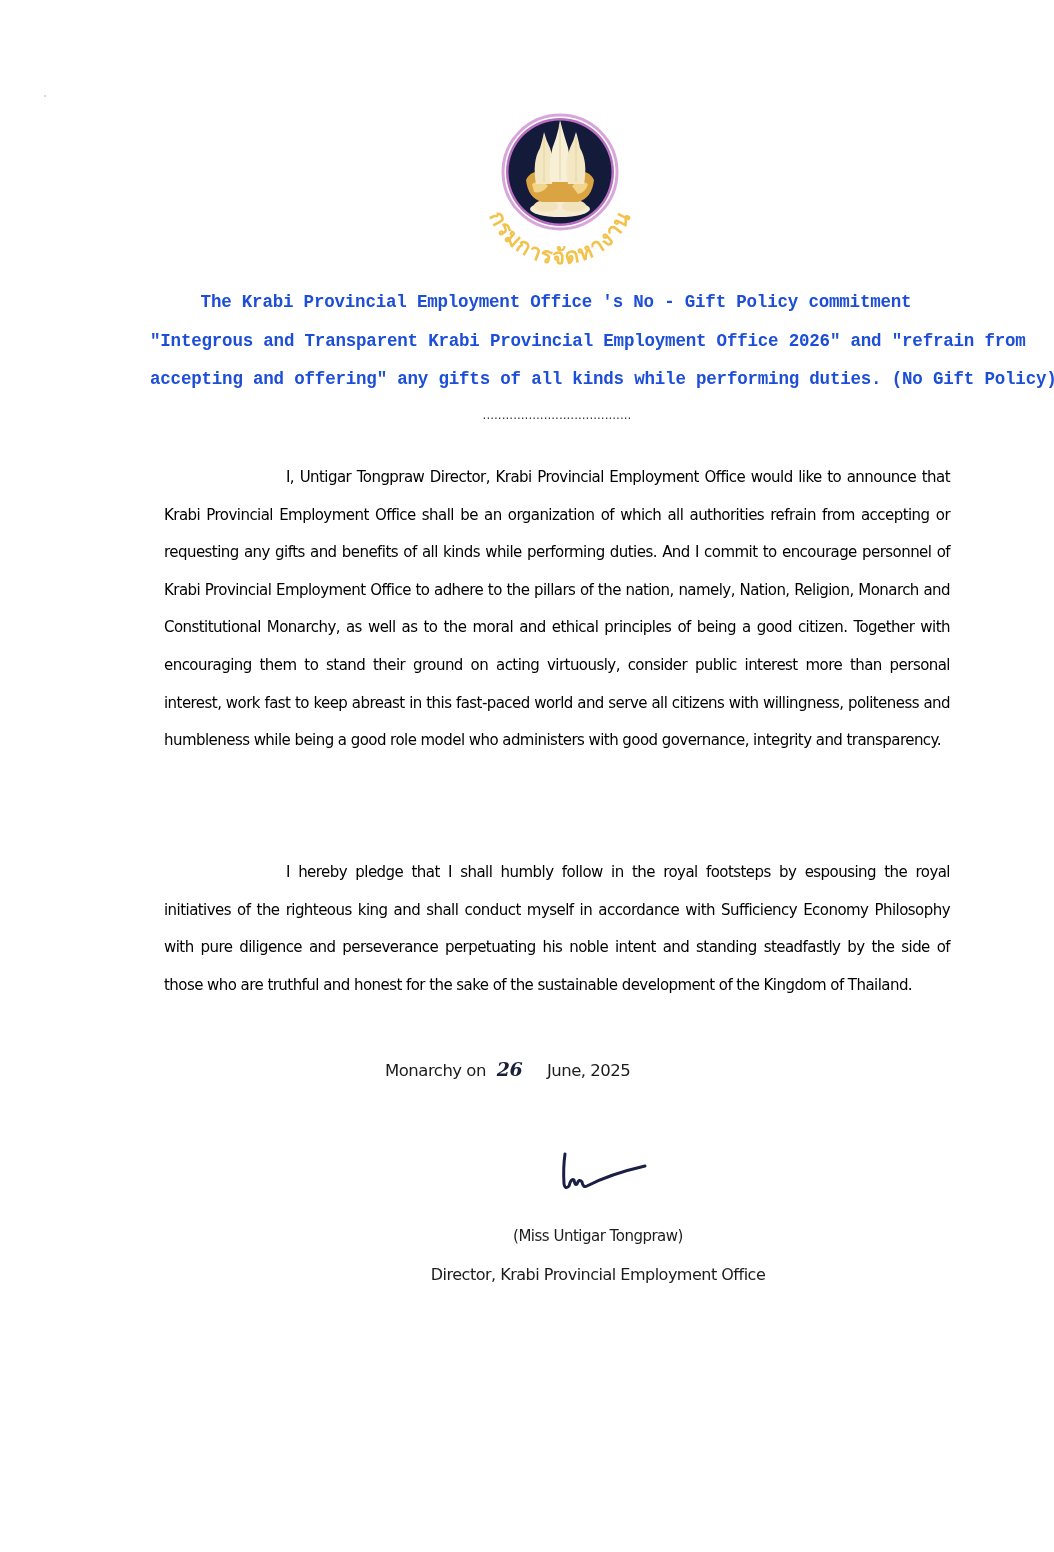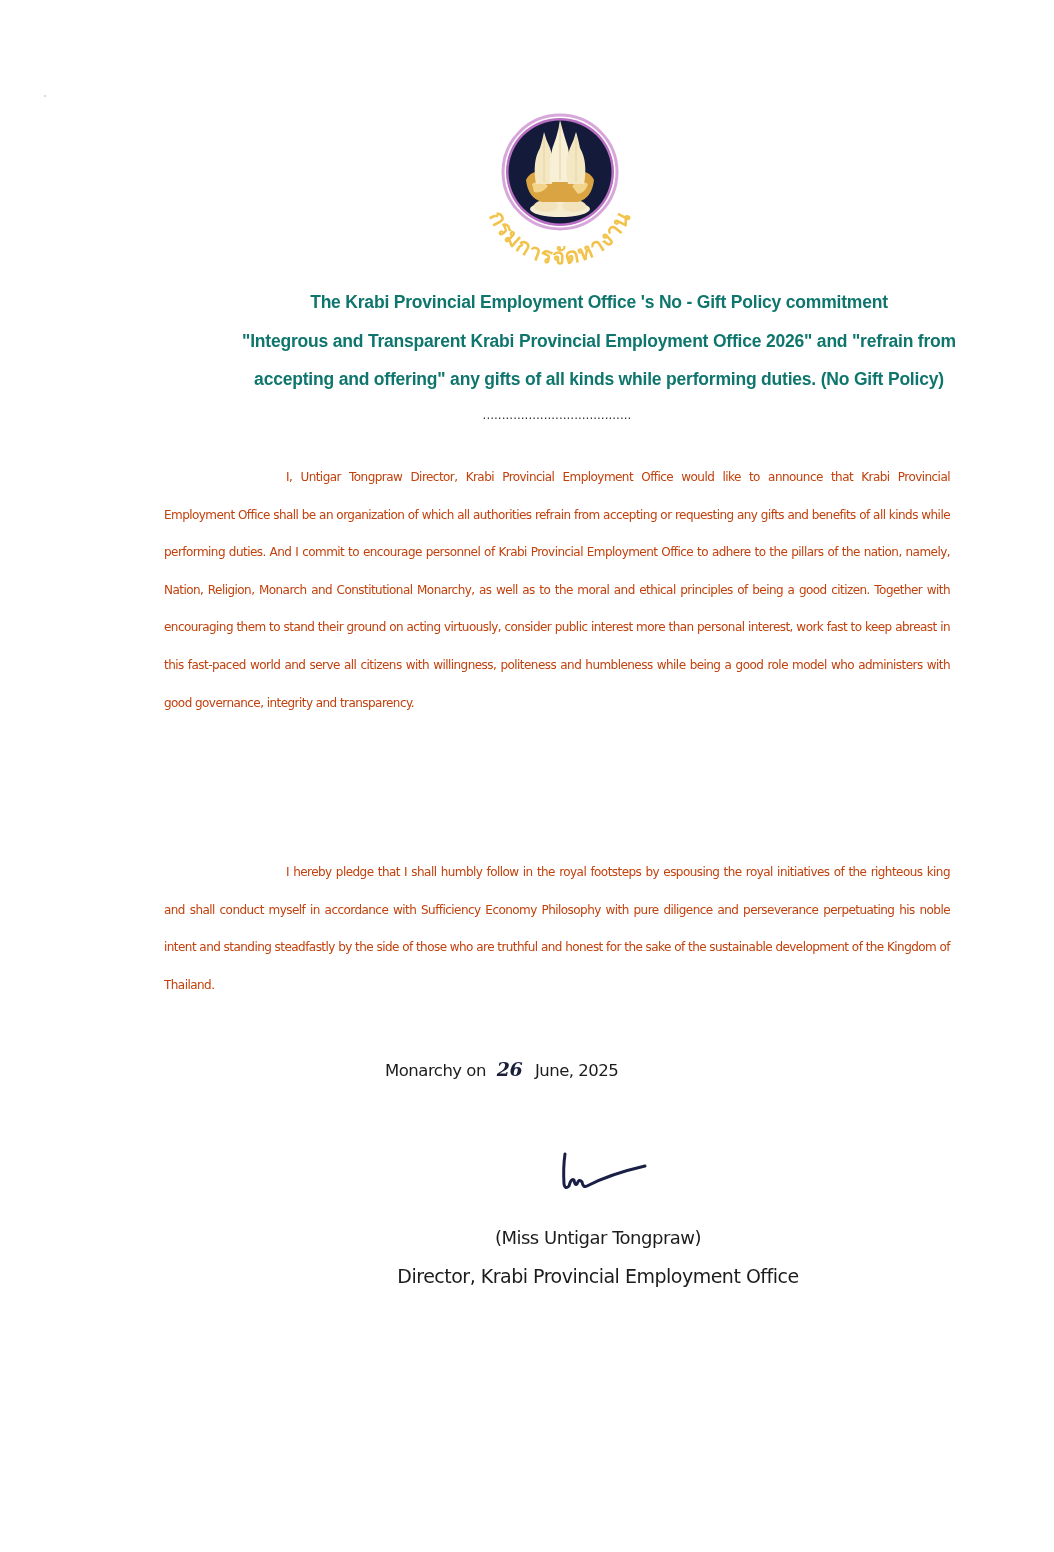--- a/index.html
+++ b/index.html
@@ -39,27 +39,26 @@
     }
     .emblem svg { display: block; }
 
     
     .title {
       position: absolute;
       left: 150px;
       top: 283px;
       width: 812px;
       text-align: center;
-      font-family: Liberation Sans, sans-serif;
+      font-family: Liberation Mono, monospace;
       font-weight: bold;
       font-size: 17.5px;
       line-height: 38.5px;
-      color: #0f766e;
+      color: #1d4ed8;
       letter-spacing: -0.2px;
-      margin-left: 43px;
     }
     .title .line { display: block; white-space: nowrap; }
 
     .dots-divider {
       position: absolute;
       left: 462px;
       top: 408px;
       width: 190px;
       text-align: center;
       font-size: 12px;
@@ -68,24 +67,24 @@
       overflow: hidden;
       white-space: nowrap;
     }
 
     
     .body-text {
       position: absolute;
       left: 164px;
       width: 786px;
       font-family: "DejaVu Sans", sans-serif;
-      font-size: 12px;
+      font-size: 15px;
       line-height: 37.6px;
       text-align: justify;
-      color: #c2410c;
+      color: #000000;
       letter-spacing: -0.55px;
       word-spacing: 0px;
     }
     .para1 { top: 459px; }
     .para2 { top: 854px; }
     .indent { text-indent: 122px; }
 
     .announced {
       position: absolute;
       left: 385px;
@@ -93,50 +92,50 @@
       font-size: 16.5px;
       letter-spacing: -0.5px;
       color: #1c1c1c;
       white-space: nowrap;
     }
     .announced .handdate {
       font-family: "DejaVu Serif", serif;
       font-weight: bold;
       font-size: 19px;
       color: #1a1f3a;
-      margin: 0 8px 0 6px;
+      margin: 0 20px 0 6px;
       font-style: italic;
     }
 
     .signature {
       position: absolute;
       left: 555px;
       top: 1146px;
       width: 100px;
       height: 50px;
     }
 
     .signer-name {
       position: absolute;
       left: 380px;
       top: 1227px;
       width: 436px;
       text-align: center;
-      font-size: 18px;
+      font-size: 15px;
       letter-spacing: -0.5px;
       color: #1c1c1c;
       white-space: nowrap;
     }
     .signer-title {
       position: absolute;
       left: 380px;
       top: 1265px;
       width: 436px;
       text-align: center;
-      font-size: 19px;
+      font-size: 16px;
       letter-spacing: -0.5px;
       color: #1c1c1c;
       white-space: nowrap;
     }
   </style>
 </head>
 <body>
 
 <div class="page">
   <div class="speck"></div>

